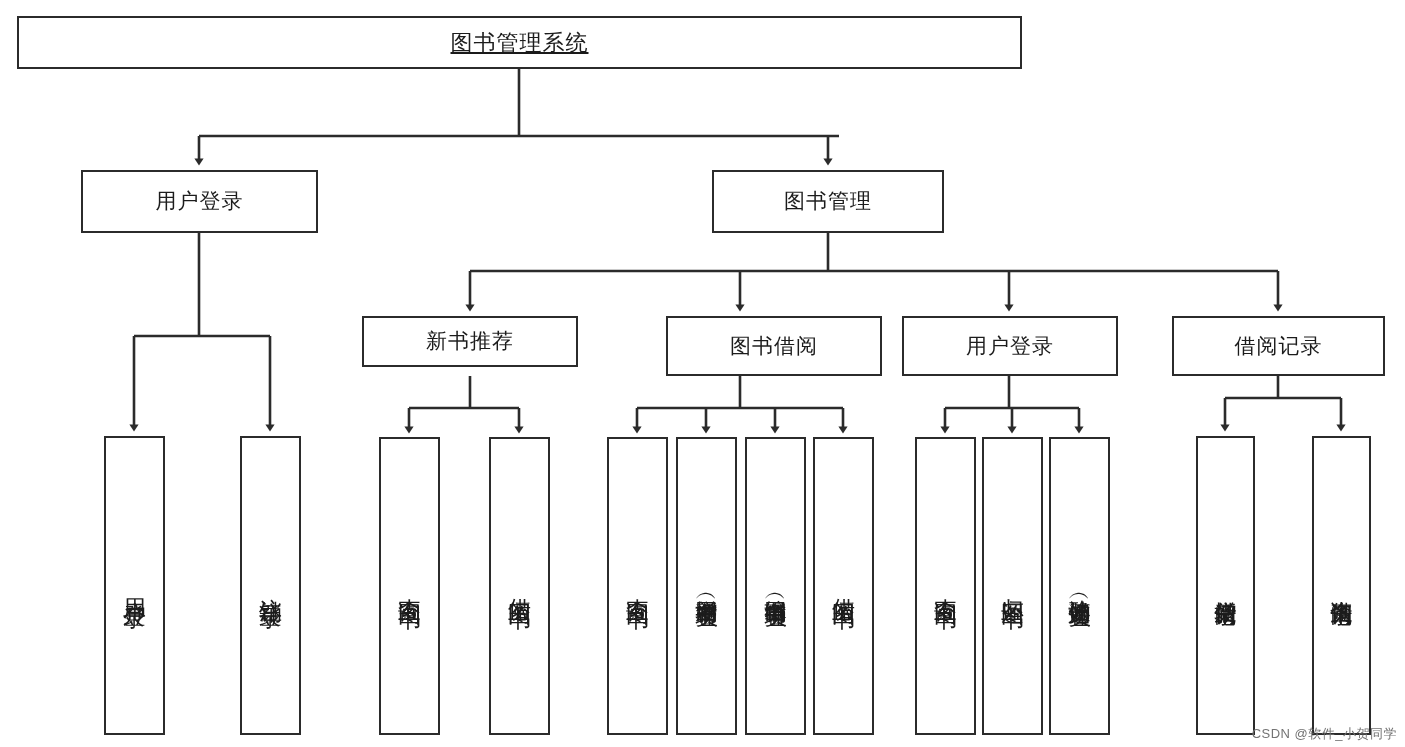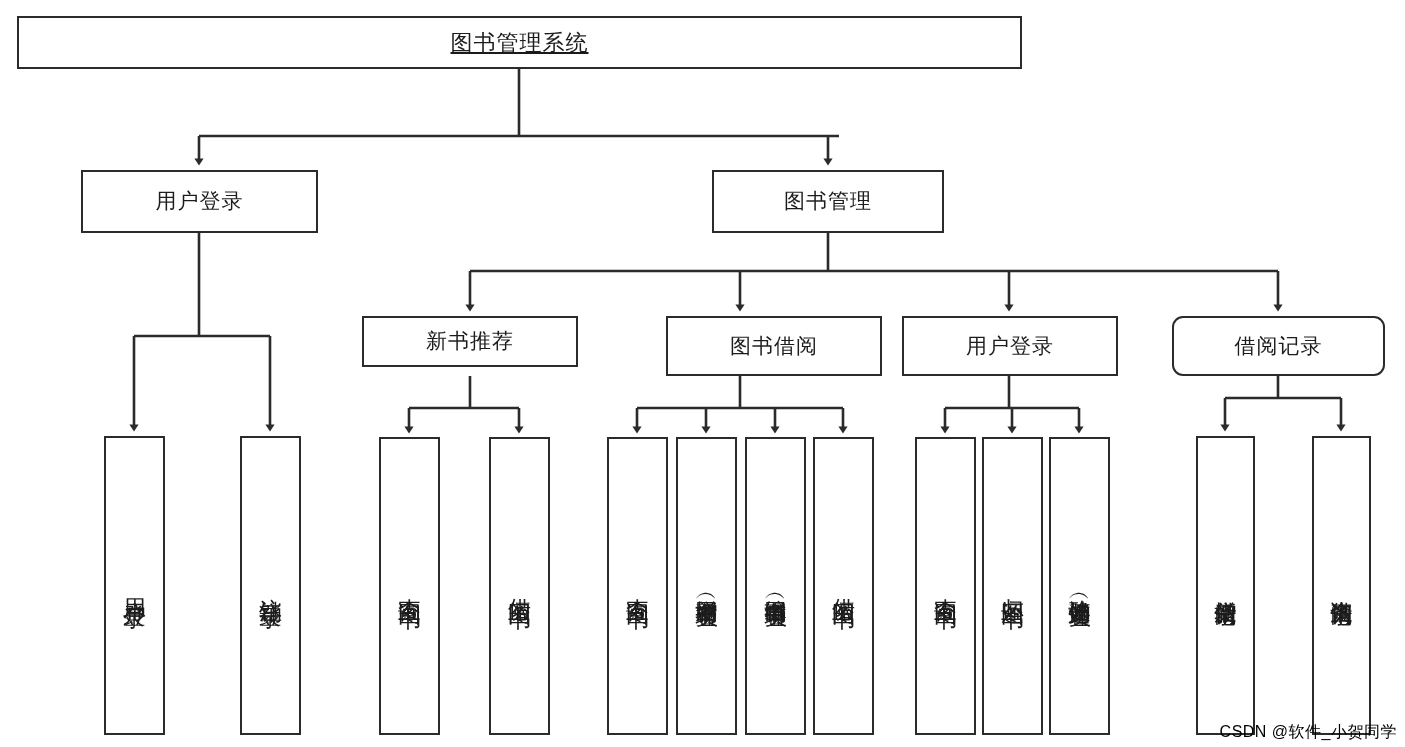--- a/index.html
+++ b/index.html
@@ -41,22 +41,22 @@
     font-size:23px;
     line-height:1.18;
     letter-spacing:3px;
     color:#1c1c1c;
     white-space:nowrap;
   }
   .leaf-box.tight .label{font-size:22px;letter-spacing:1px;}
   .watermark{
     position:absolute;
     right:8px;bottom:4px;
-    font-size:16px;
-    color:#000000;
+    font-size:13px;
+    color:#737373;
     white-space:nowrap;
     letter-spacing:0.5px;
   }
 </style>
 </head>
 <body>
 
 <div id="diagram-root">
 
   <svg id="tree" viewBox="0 0 1405 747" xmlns="http://www.w3.org/2000/svg">
@@ -122,21 +122,21 @@
 
   <div class="node-box" style="left:362px;top:316px;width:216px;height:51px;">
     <span class="label">新书推荐</span>
   </div>
   <div class="node-box" style="left:632px;top:316px;width:216px;height:60px;margin-left:34px;">
     <span class="label">图书借阅</span>
   </div>
   <div class="node-box" style="left:902px;top:316px;width:216px;height:60px;">
     <span class="label">用户登录</span>
   </div>
-  <div class="node-box" style="left:1172px;top:316px;width:213px;height:60px;border-radius:11px;">
+  <div class="node-box" style="left:1172px;top:316px;width:213px;height:60px;">
     <span class="label">借阅记录</span>
   </div>
 
   <div class="leaf-box" style="left:104px;top:436px;width:61px;height:299px;">
     <span class="label">用户登录</span>
   </div>
   <div class="leaf-box" style="left:240px;top:436px;width:61px;height:299px;">
     <span class="label">注销登录</span>
   </div>
 

